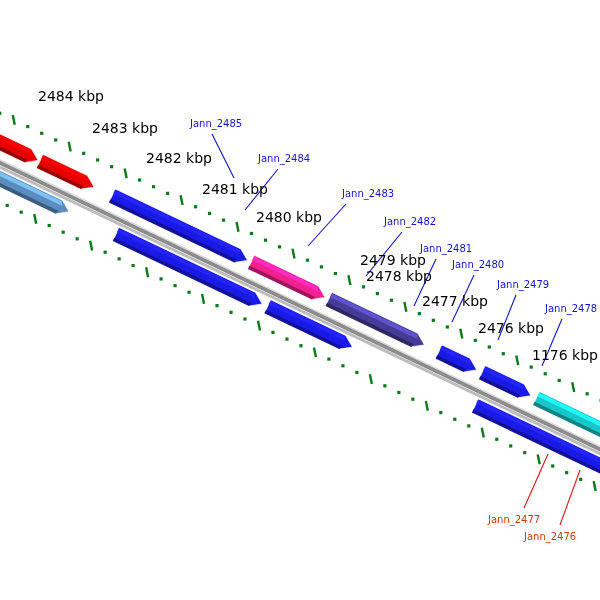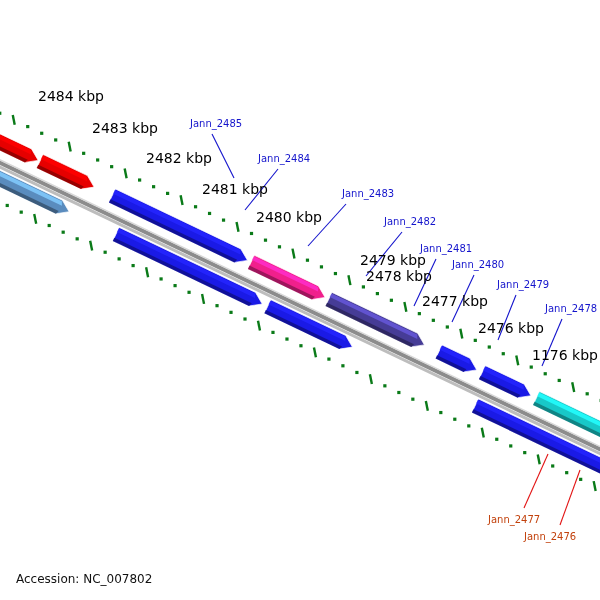--- a/index.html
+++ b/index.html
@@ -301,14 +301,13 @@
       <div class="gene-label blue" style="left: 326px; top: 188px; margin-left: 16px;">Jann_2483</div>
       <div class="gene-label blue" style="left: 384px; top: 216px;">Jann_2482</div>
       <div class="gene-label blue" style="left: 420px; top: 243px;">Jann_2481</div>
       <div class="gene-label blue" style="left: 452px; top: 259px;">Jann_2480</div>
       <div class="gene-label blue" style="left: 497px; top: 279px;">Jann_2479</div>
       <div class="gene-label blue" style="left: 545px; top: 303px;">Jann_2478</div>
       <div class="gene-label red" style="left: 488px; top: 514px;">Jann_2477</div>
       <div class="gene-label red" style="left: 524px; top: 531px;">Jann_2476</div>
     </div>
 
-  <div id="footer-left">Accession: NC_007802</div>
 </div>
 
 </body></html>

